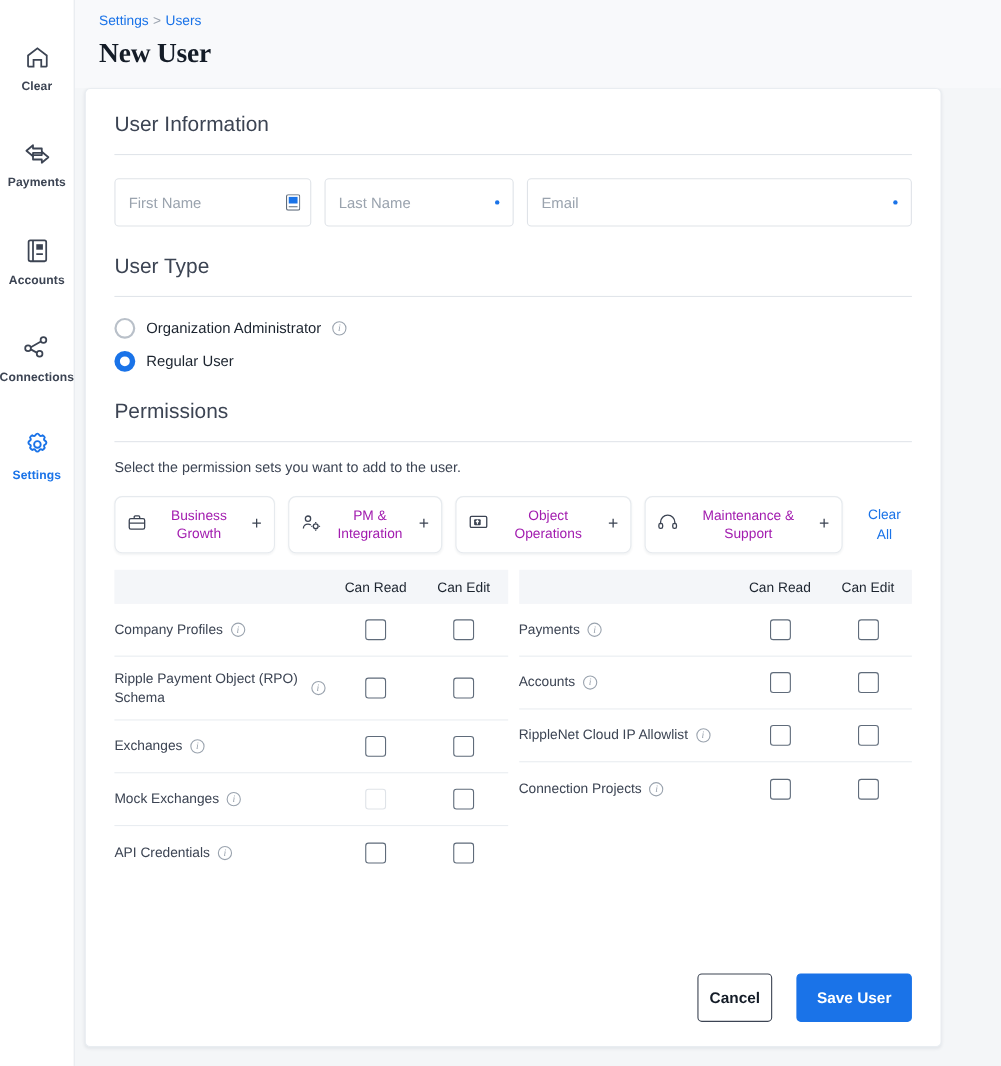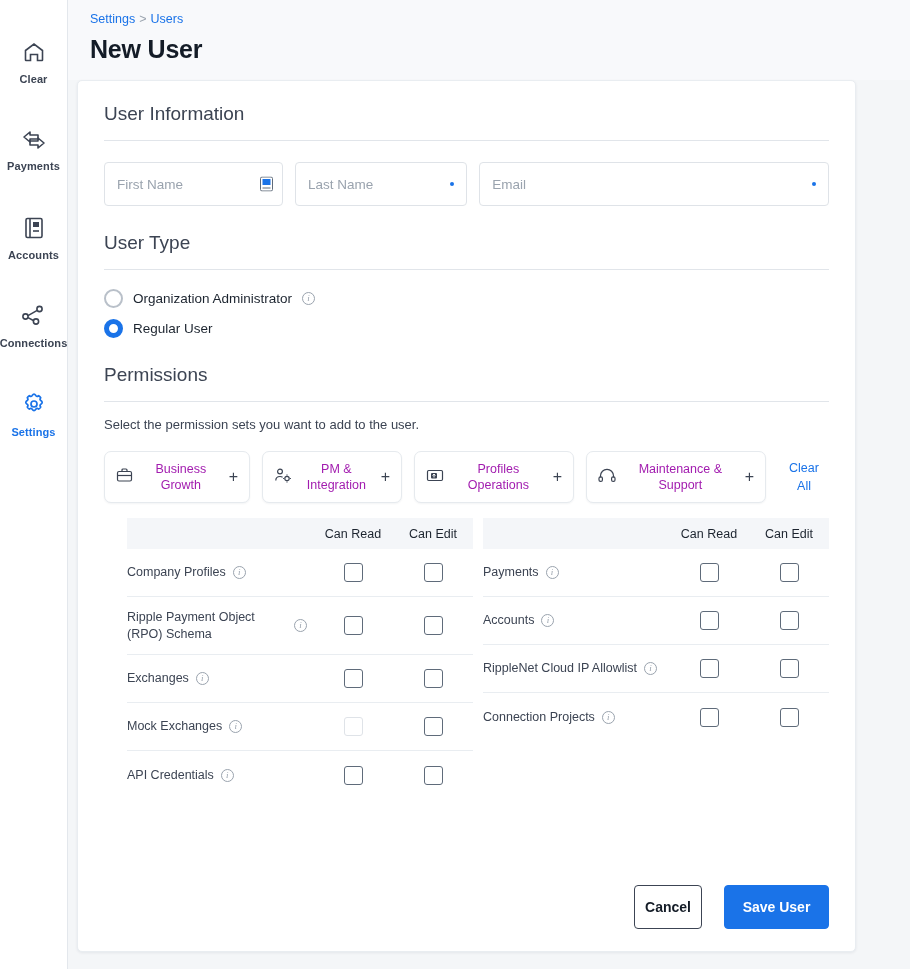--- a/index.html
+++ b/index.html
@@ -40,21 +40,21 @@
     flex: 1; height: 969px; position: relative;
     background: #f4f6f8;
     overflow: hidden;
   }
   .topbar { padding: 12px 0 0 22px; background: #f8f9fb; height: 80px; }
   .crumbs { font-size: 12.5px; color: #1a73e8; }
   .crumbs a { color: #1a73e8; text-decoration: none; cursor: pointer; }
   .crumb-sep { color: #9aa3ae; margin: 0 4px; }
   .page-title {
     margin-top: 9px;
-    font-size: 25px; font-weight: bold; color: #141c27; letter-spacing: -.2px;
+    font-size: 25px; font-weight: bold; color: #141c27; letter-spacing: -.2px; font-family: Liberation Serif, serif;
   }
 
   
   .card {
     position: absolute; left: 9px; top: 80px;
     width: 779px; height: 872px;
     background: #ffffff;
     border-radius: 5px;
     border: 1px solid #e9edf1;
     box-shadow: 0 1px 3px rgba(20,30,50,.07);
@@ -131,21 +131,21 @@
   .chip.c1 { width: 146px; }
   .chip.c2 { width: 140px; }
   .chip.c3 { width: 160px; }
   .chip.c4 { width: 180px; }
   .clear-all {
     font-size: 12.5px; color: #1a73e8; text-align: center;
     line-height: 18px; cursor: pointer; width: 44px; margin-left: 4px;
   }
 
   
-  .tables { display: flex; gap: 10px; margin-top: 15px; margin-left: 23px; }
+  .tables { display: flex; gap: 10px; margin-top: 15px; }
   .tbl { flex: 1; }
   .thead {
     display: flex; align-items: center; height: 31px;
     background: #f4f6f9;
   }
   .th-spacer { flex: 1; }
   .th {
     width: 80px; text-align: center;
     font-size: 12.5px; color: #1c242f;
   }
@@ -320,21 +320,21 @@
         </div>
 
         <div class="chip c3">
           <span>
             <svg width="18" height="15" viewBox="0 0 18 15" fill="none" stroke="#3c4453" stroke-width="1.2">
               <rect x="1.5" y="2.5" width="15" height="10" rx="1.2"></rect>
               <rect x="5" y="5" width="6" height="5.5" rx="1" fill="#3c4453" stroke="none"></rect>
               <path d="M8 6v3.5M6.7 7.6 8 6l1.3 1.6" stroke="#fff" stroke-width="1"></path>
             </svg>
           </span>
-          <span class="chip-label"><span>Profiles</span><br><span>Operations</span></span>
+          <span class="chip-label"><span>Object</span><br><span>Operations</span></span>
           <span class="chip-plus">+</span>
         </div>
 
         <div class="chip c4">
           <span>
             <svg width="18" height="15" viewBox="0 0 18 15" fill="none" stroke="#3c4453" stroke-width="1.2">
               <path d="M2.5 9.5V7.8a6.5 6.5 0 0 1 13 0v1.7"></path>
               <rect x="1" y="8.8" width="3.4" height="4.6" rx="1.5"></rect>
               <rect x="13.6" y="8.8" width="3.4" height="4.6" rx="1.5"></rect>
             </svg>

